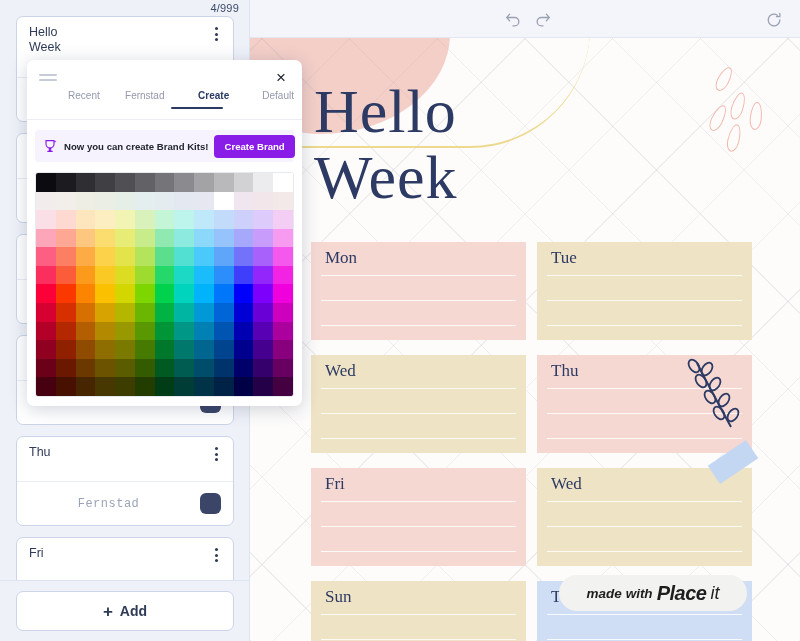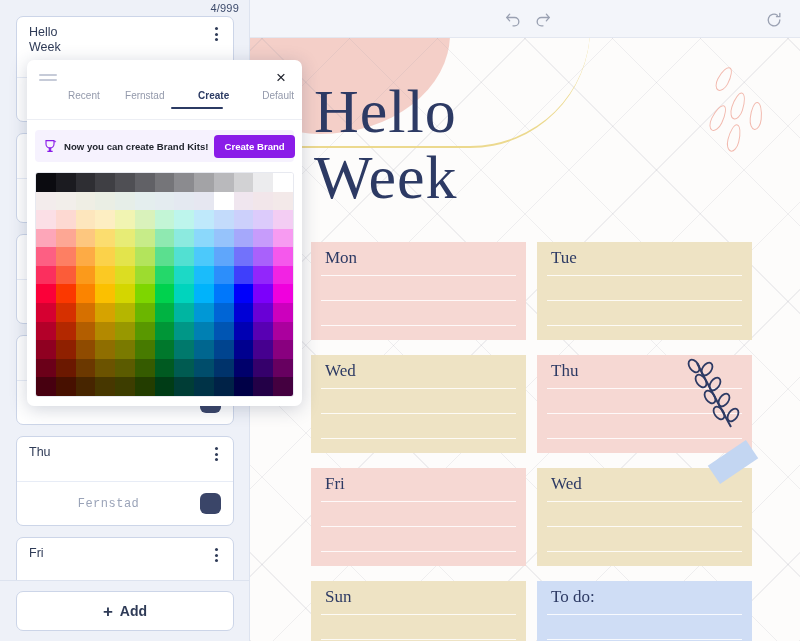--- a/index.html
+++ b/index.html
@@ -679,15 +679,20 @@
         <div class="day-label">Sun</div>
         <div class="rule r1"></div>
         <div class="rule r2"></div>
       </div>
       <div class="day-box" id="day-7" style="left: 287px; top: 543px; width: 215px; height: 98px; background: rgb(207, 221, 245);">
         <div class="day-label">To do:</div>
         <div class="rule r1"></div>
         <div class="rule r2"></div>
       </div>
 
+      <div id="watermark">
+        <span id="wm-made">made with</span>
+        <span id="wm-place">Place</span>
+        <span id="wm-it">it</span>
+      </div>
     </div>
   </div>
 </div>
 
 </body></html>

